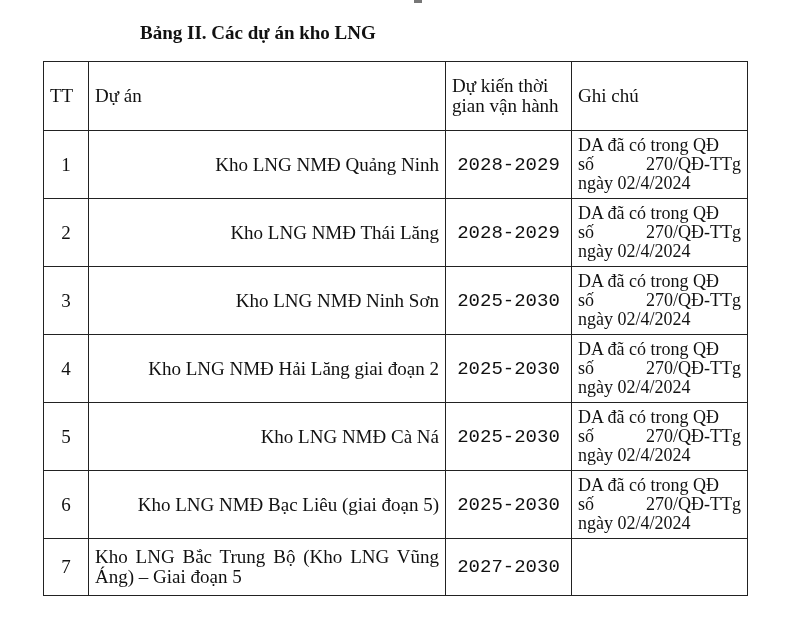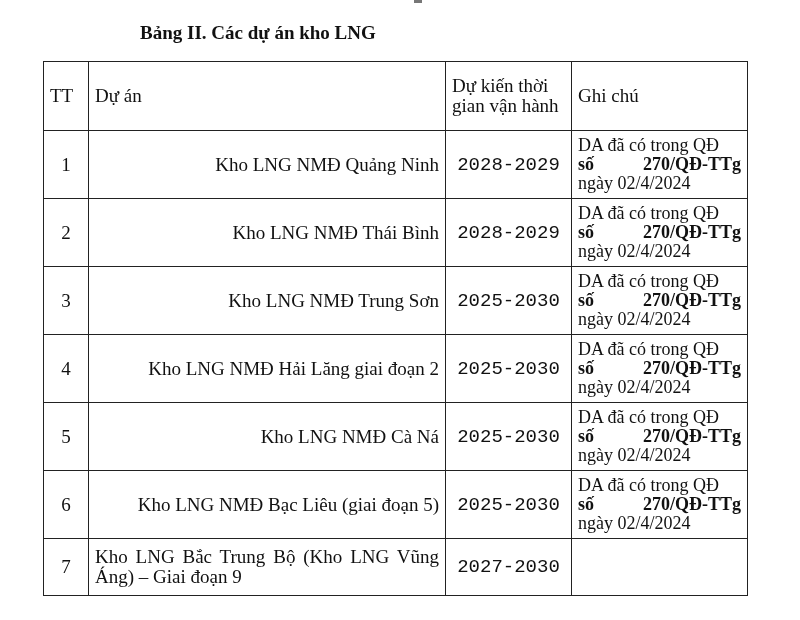--- a/index.html
+++ b/index.html
@@ -7,21 +7,21 @@
          font-family: "Liberation Serif", "DejaVu Serif", serif; color: #111; }
   .caption { position: absolute; left: 93px; top: 22px; font-weight: bold; font-size: 19px; margin-left: 47px; }
   .topmark { position: absolute; left: 414px; top: 0px; width: 8px; height: 3px; background: #777; }
   table { position: absolute; left: 43px; top: 61px; border-collapse: collapse; table-layout: fixed; }
   td, th { border: 1.6px solid #222; padding: 0 6px; font-size: 19px; line-height: 20px; vertical-align: middle; text-align: right; }
   th { font-weight: normal; text-align: left; height: 68px; }
   td { height: 67px; }
   td.tt { text-align: center; }
   td.time { text-align: center; font-family: Liberation Mono, monospace; }
   td.note { font-size: 18px; line-height: 19px; padding: 0 6px; text-align: justify; }
-  td.note span.l2 { display: flex; justify-content: space-between; font-weight: bold; }
+  td.note span.l2 { display: flex; justify-content: space-between; }
   tr.last td { height: 56px; }
 </style>
 </head>
 <body>
 
 <div class="topmark"></div>
 <div class="caption">Bảng II. Các dự án kho LNG</div>
 
 <table>
   <colgroup>
@@ -47,34 +47,34 @@
         <div>DA đã có trong QĐ</div>
         <span class="l2">
             <span>số</span>
             <span>270/QĐ-TTg</span>
           </span>
         <div>ngày 02/4/2024</div>
       </td>
     </tr>
     <tr>
       <td class="tt">2</td>
-      <td>Kho LNG NMĐ Thái Bình</td>
+      <td>Kho LNG NMĐ Thái Lăng</td>
       <td class="time">2028-2029</td>
       <td class="note">
         <div>DA đã có trong QĐ</div>
         <span class="l2">
             <span>số</span>
             <span>270/QĐ-TTg</span>
           </span>
         <div>ngày 02/4/2024</div>
       </td>
     </tr>
     <tr>
       <td class="tt">3</td>
-      <td>Kho LNG NMĐ Trung Sơn</td>
+      <td>Kho LNG NMĐ Ninh Sơn</td>
       <td class="time">2025-2030</td>
       <td class="note">
         <div>DA đã có trong QĐ</div>
         <span class="l2">
             <span>số</span>
             <span>270/QĐ-TTg</span>
           </span>
         <div>ngày 02/4/2024</div>
       </td>
     </tr>
@@ -112,18 +112,18 @@
         <div>DA đã có trong QĐ</div>
         <span class="l2">
             <span>số</span>
             <span>270/QĐ-TTg</span>
           </span>
         <div>ngày 02/4/2024</div>
       </td>
     </tr>
     <tr class="last">
       <td class="tt">7</td>
-      <td style="text-align:justify">Kho LNG Bắc Trung Bộ (Kho LNG Vũng Áng) – Giai đoạn 9</td>
+      <td style="text-align:justify">Kho LNG Bắc Trung Bộ (Kho LNG Vũng Áng) – Giai đoạn 5</td>
       <td class="time">2027-2030</td>
       <td class="note"></td>
     </tr>
   </tbody>
 </table>
 
 </body></html>

